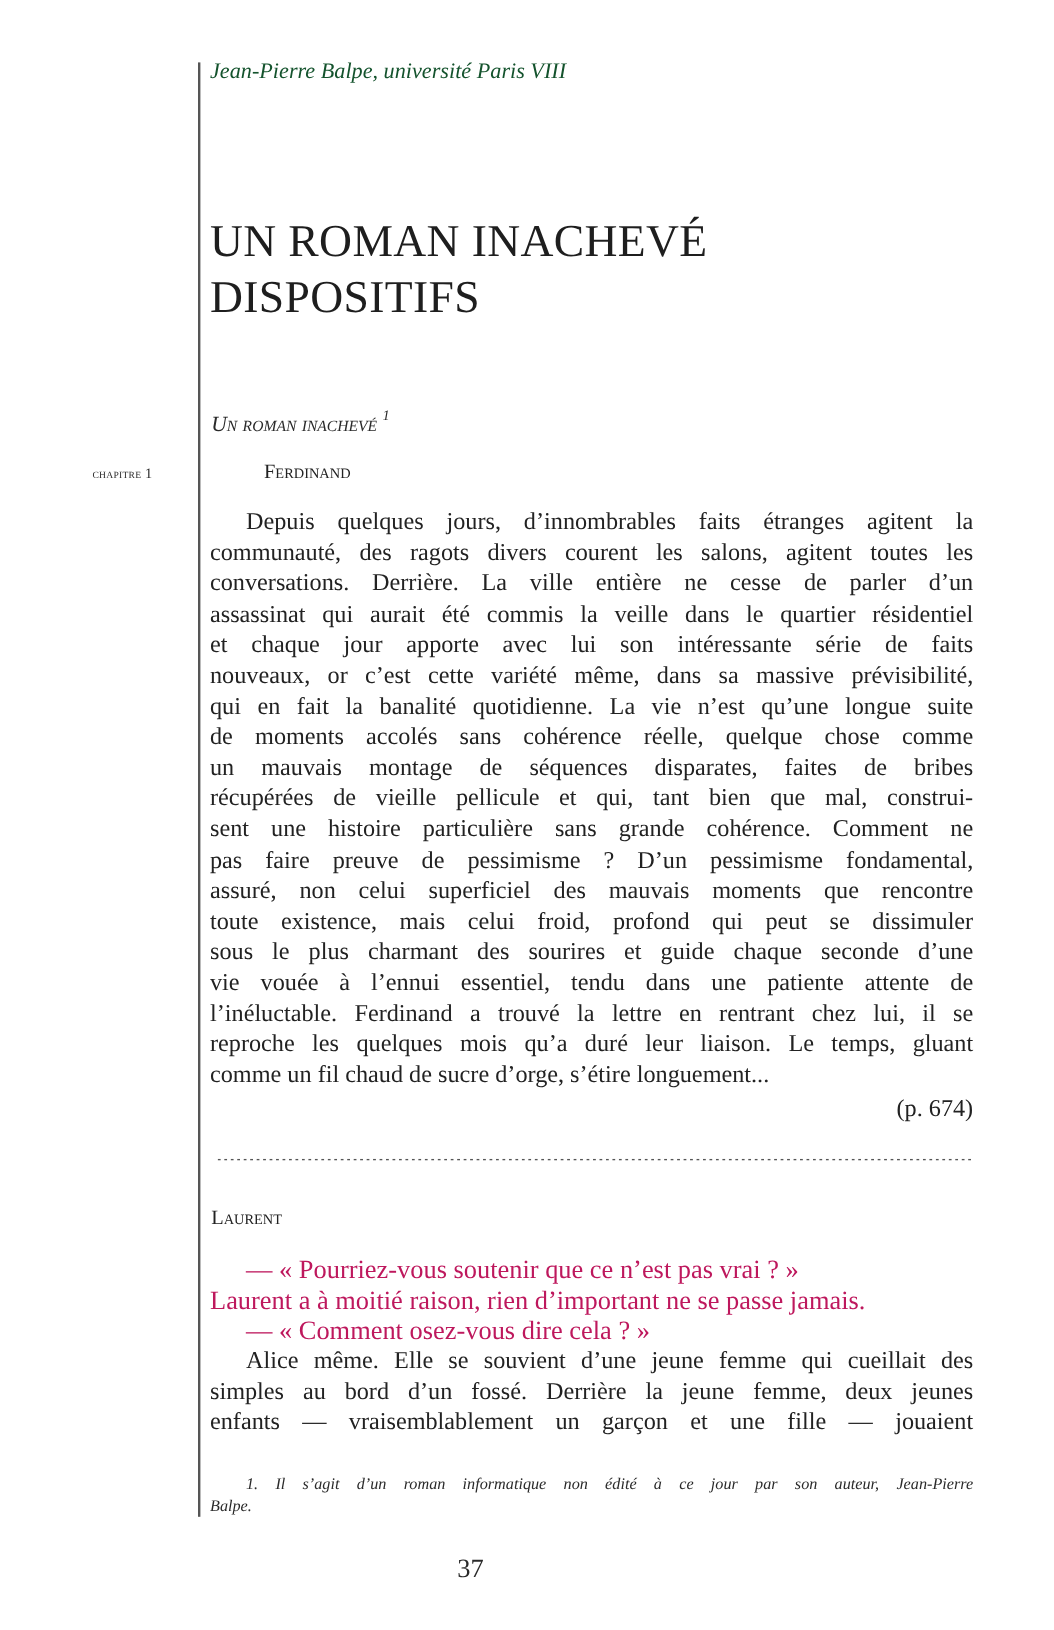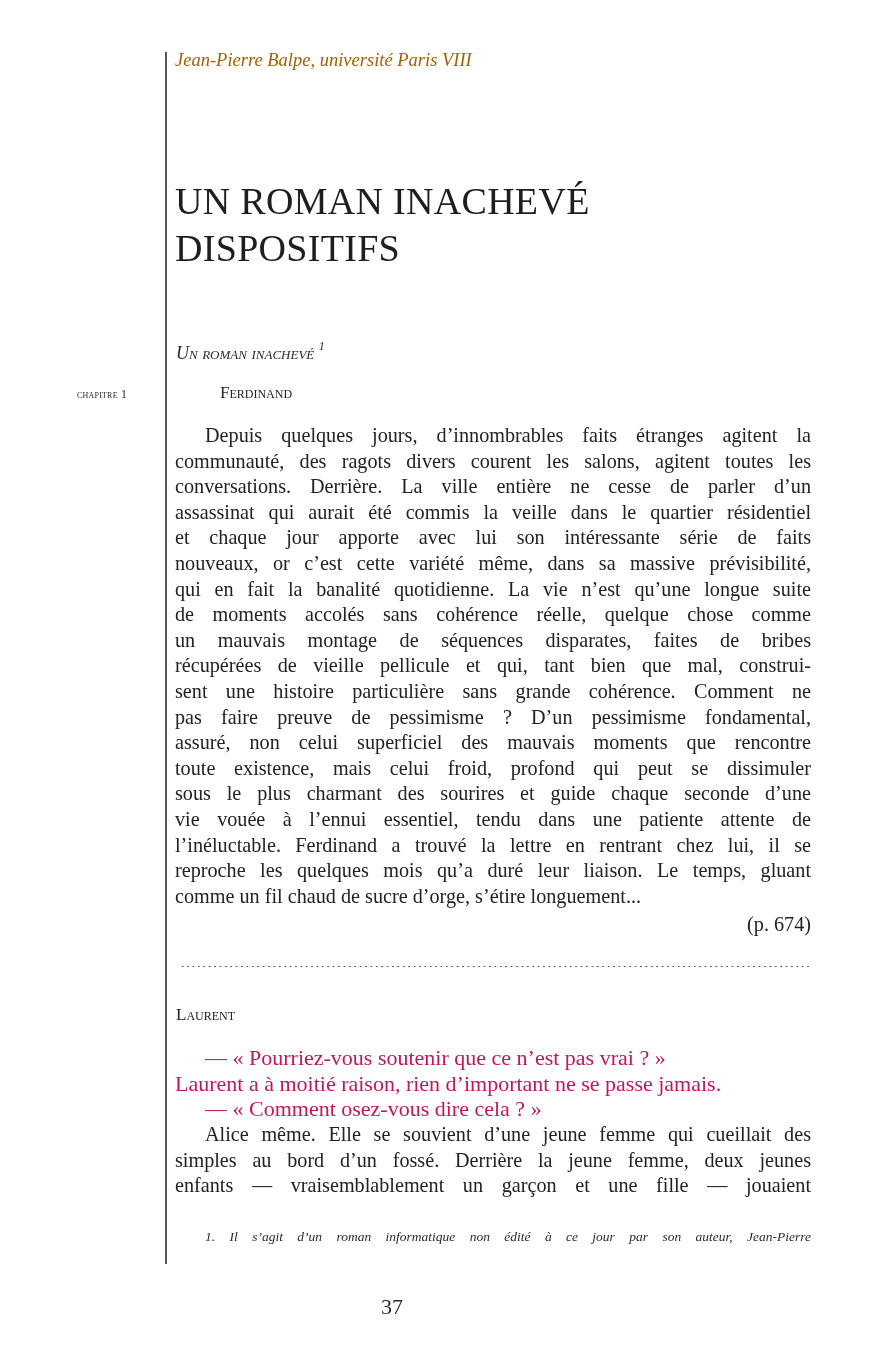--- a/index.html
+++ b/index.html
@@ -22,21 +22,21 @@
       width: 2px;
       height: 1212px;
       background: #555555;
     }
     .author {
       position: absolute;
       left: 175px;
       top: 50px;
       font-style: italic;
       font-size: 18.5px;
-      color: #a16207;
+      color: #14532d;
     }
     .title {
       position: absolute;
       left: 175px;
       top: 178px;
       font-size: 38px;
       line-height: 47px;
       color: #1e1e1e;
       letter-spacing: 0.3px;
     }
@@ -219,15 +219,16 @@
 </div>
 
 <div class="para2" id="p2">
     <span class="line first">Alice même. Elle se souvient d’une jeune femme qui cueillait des</span>
     <span class="line">simples au bord d’un fossé. Derrière la jeune femme, deux jeunes</span>
     <span class="line last">enfants — vraisemblablement un garçon et une fille — jouaient</span>
   </div>
 
 <div class="footnote">
   <span class="line first">1. Il s’agit d’un roman informatique non édité à ce jour par son auteur, Jean-Pierre</span>
+  <span class="line">Balpe.</span>
 </div>
 
 <div class="page-number">37</div>
 
 </body></html>

